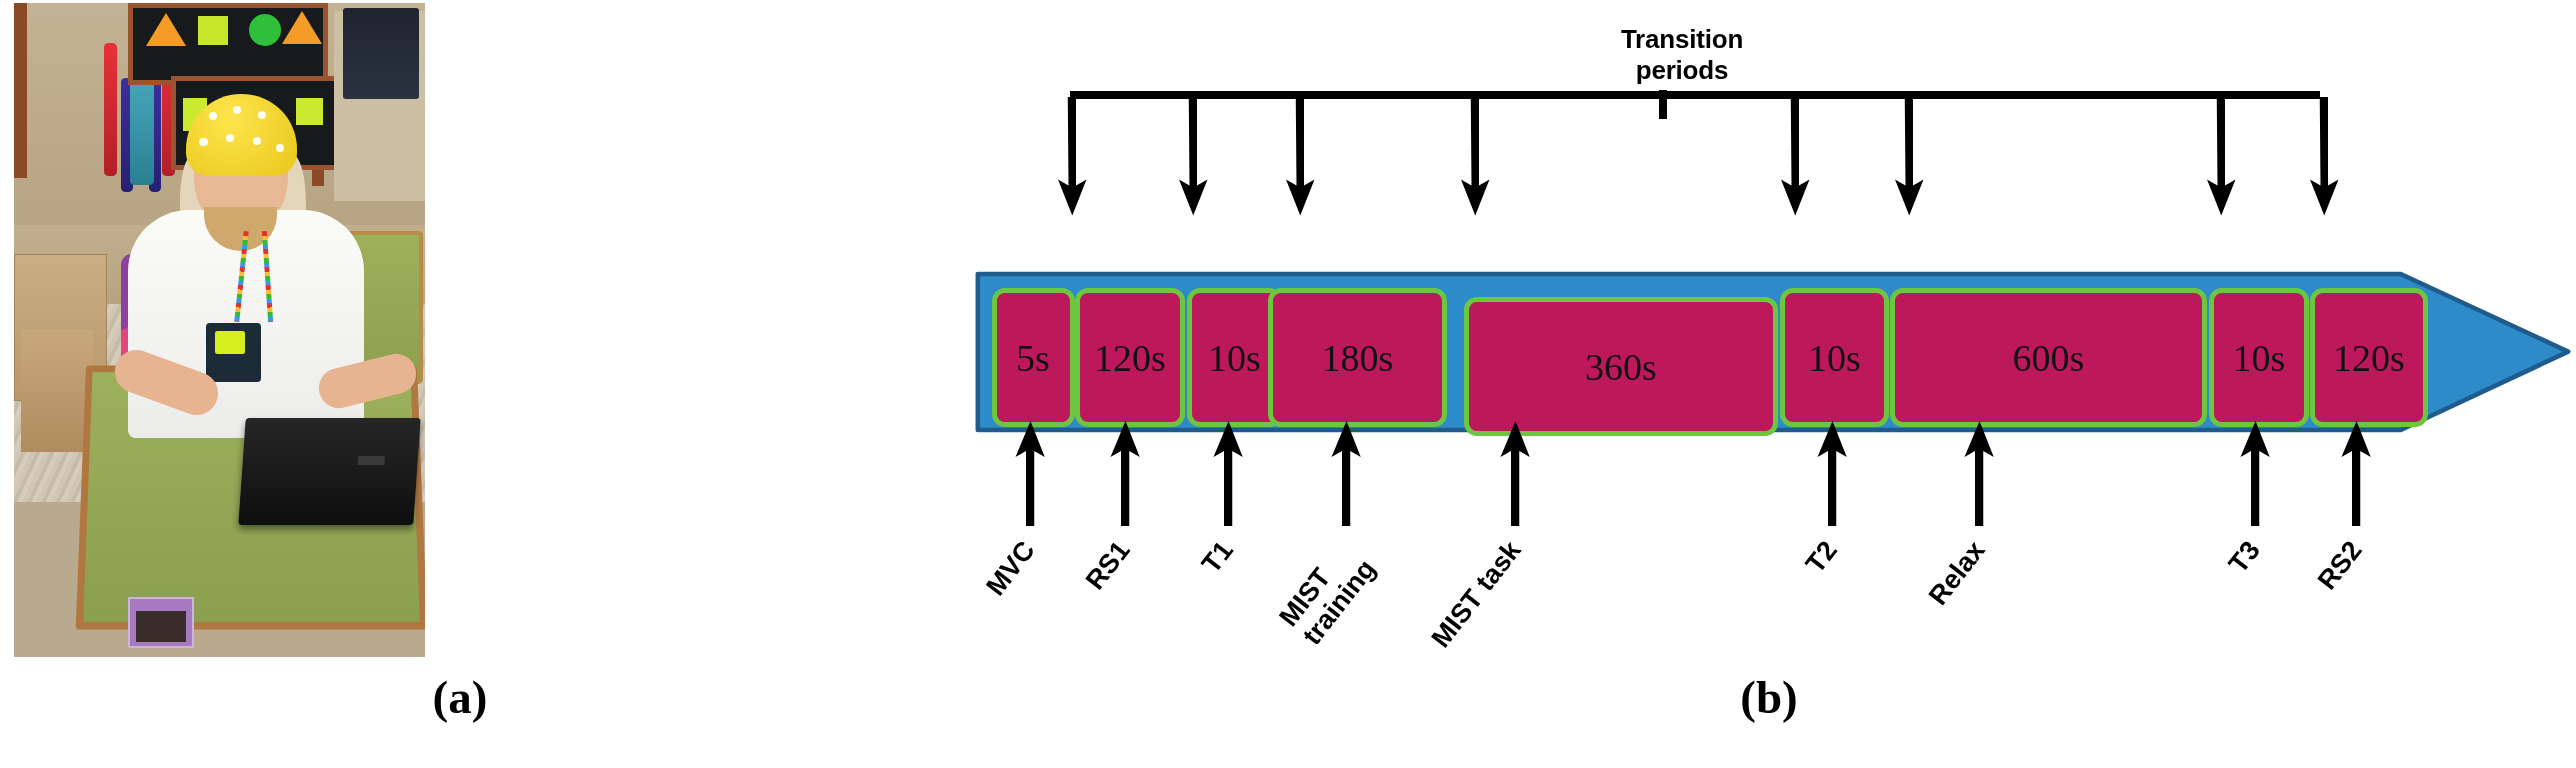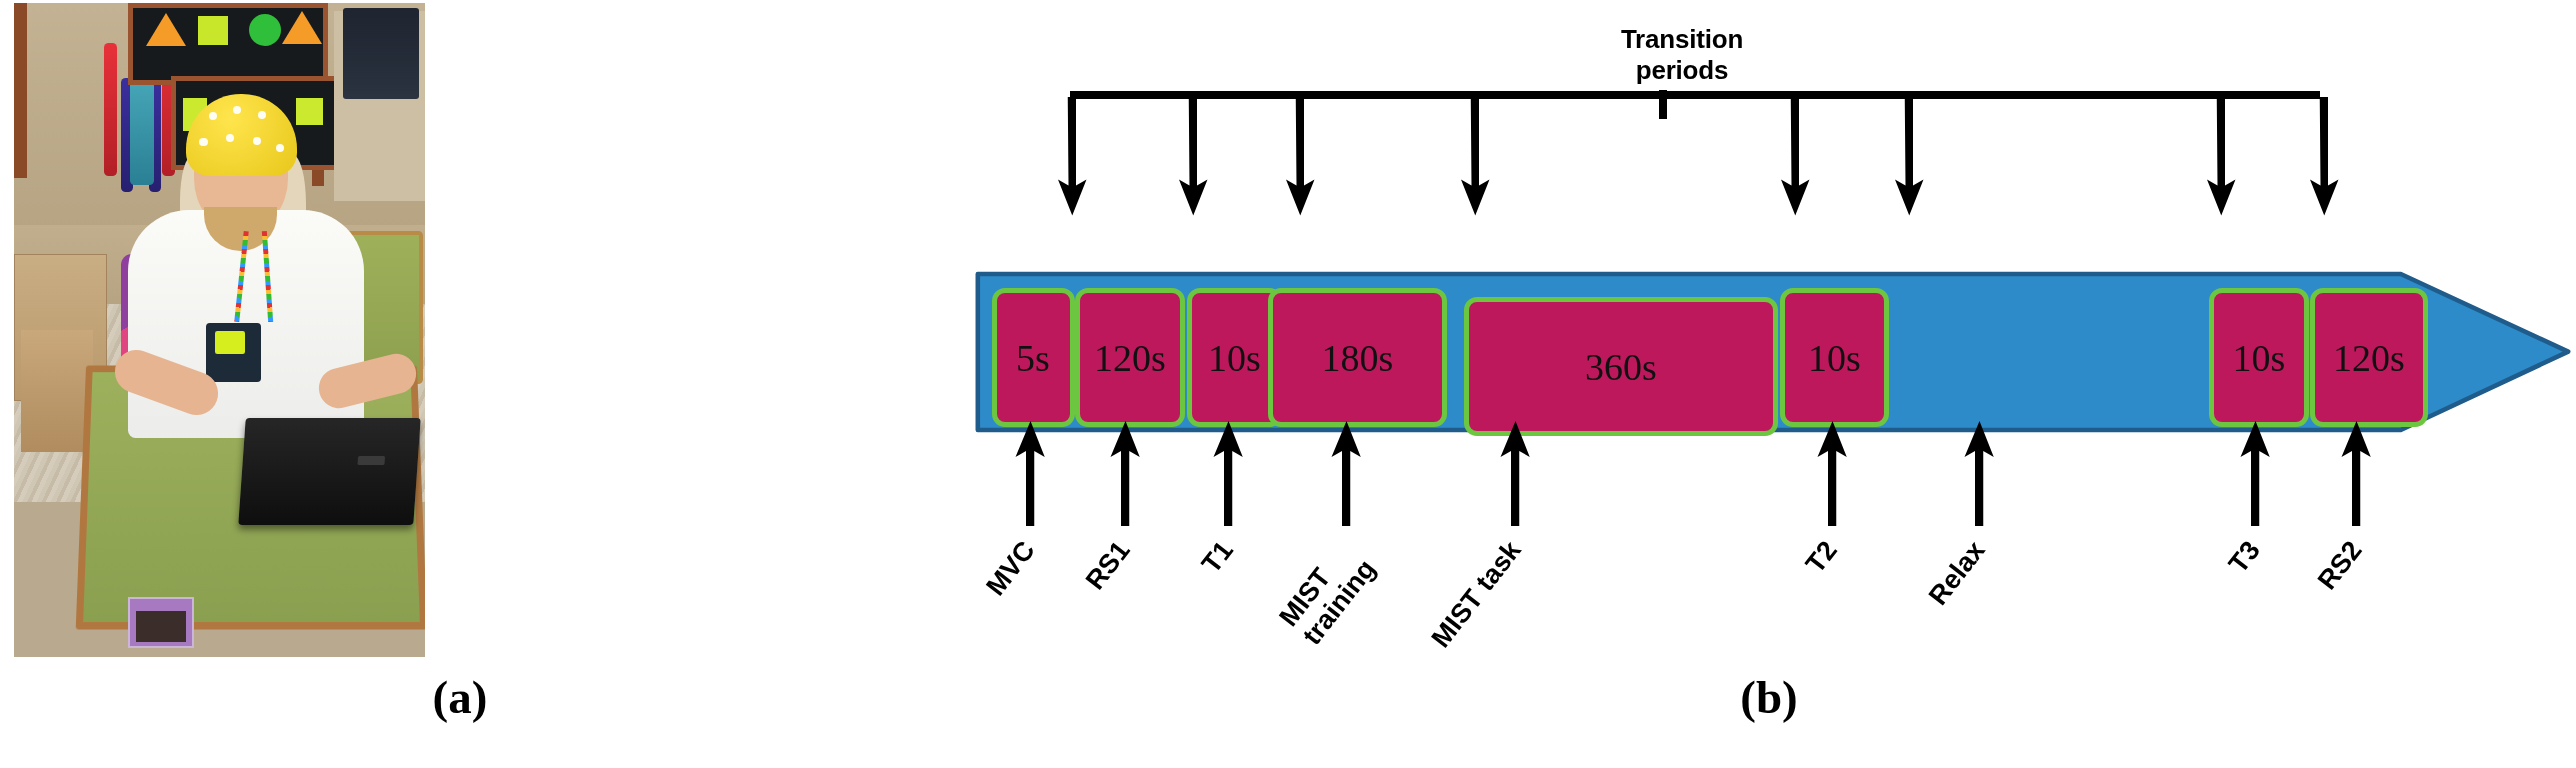--- a/index.html
+++ b/index.html
@@ -216,20 +216,23 @@
     </div>
   <div class="seg" style="left:294px;top:288px;width:169px;height:129px;">
     <span>180s</span>
     </div>
   <div class="seg" style="left:490px;top:297px;width:304px;height:129px;">
     <span>360s</span>
     </div>
   <div class="seg" style="left:806px;top:288px;width:99px;height:129px;">
     <span>10s</span>
     </div>
+  <div class="seg" style="left:916px;top:288px;width:307px;height:129px;">
+    <span>600s</span>
+    </div>
   <div class="seg" style="left:1235px;top:288px;width:90px;height:129px;">
     <span>10s</span>
     </div>
   <div class="seg" style="left:1336px;top:288px;width:108px;height:129px;">
     <span>120s</span>
     </div>
 
   <svg class="up-arrow" style="left:40px;top:420px;" width="33" height="107" viewBox="0 0 44 140">
     <path d="M22 0 l19 48 -14 -8 v100 h-11 V40 l-14 8 Z" fill="#000"></path>
     </svg>

